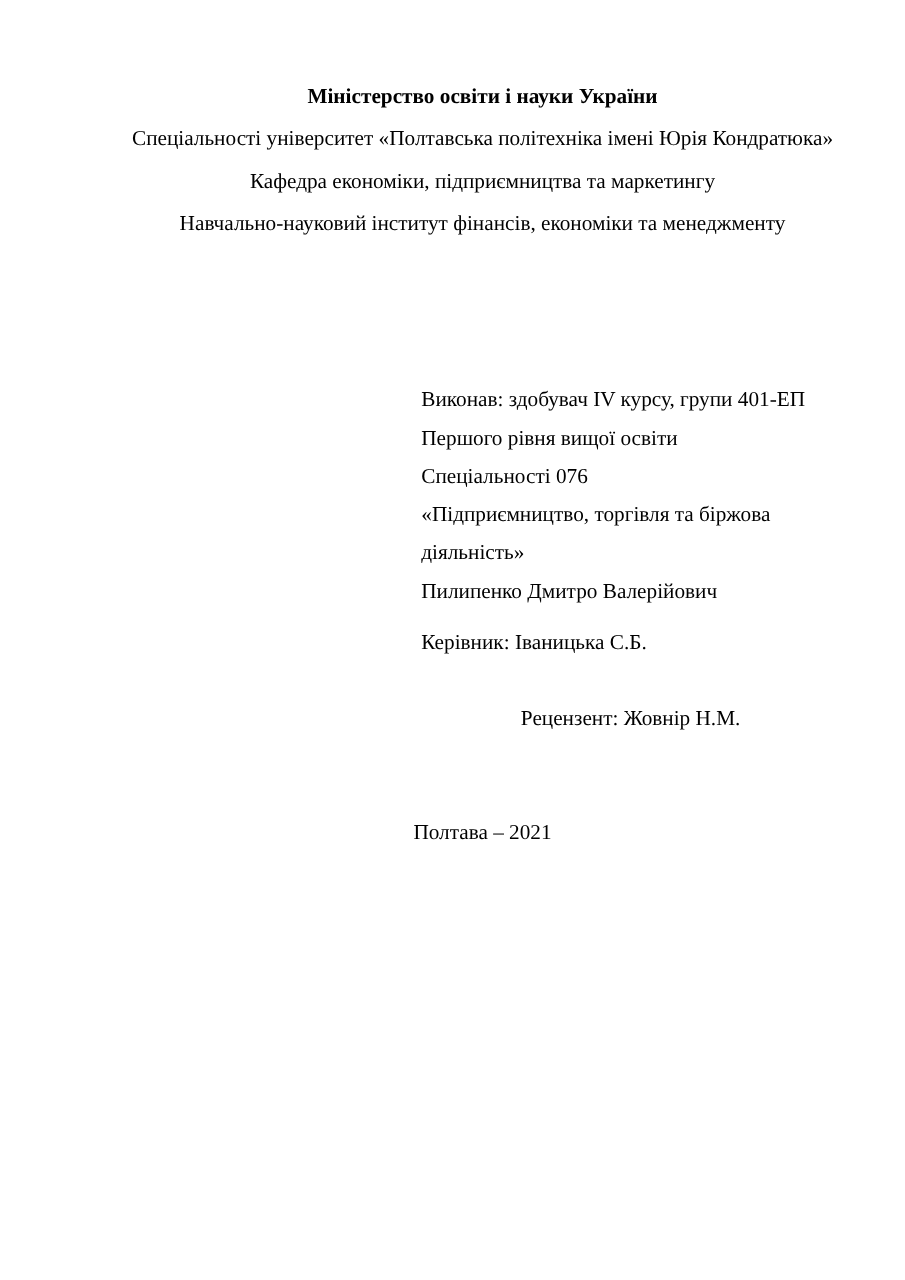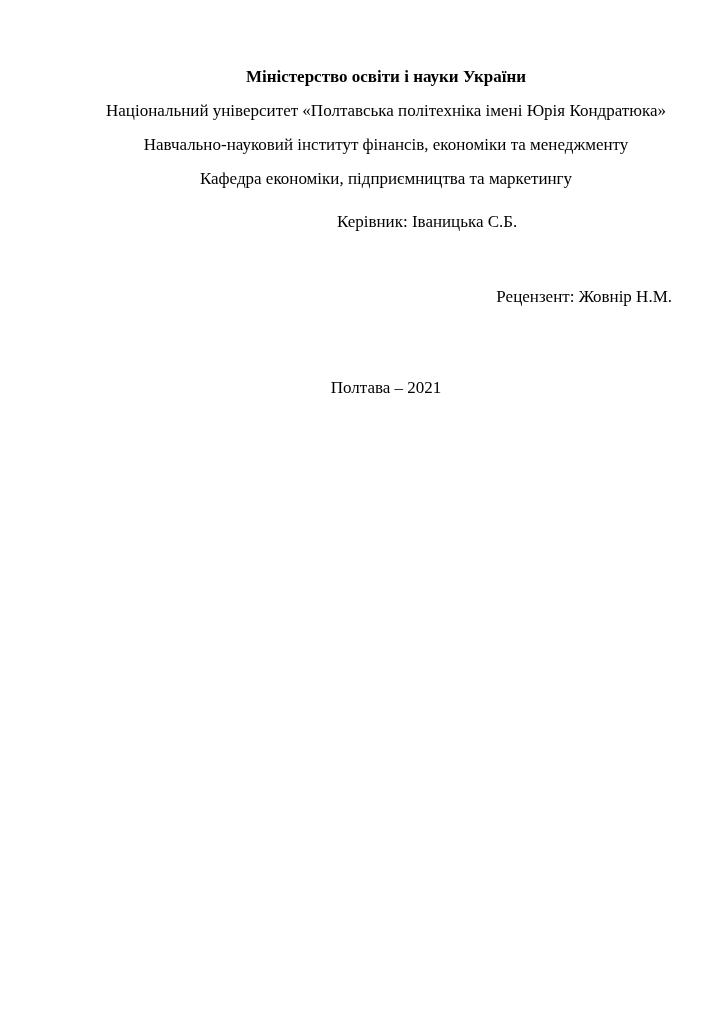--- a/index.html
+++ b/index.html
@@ -40,48 +40,56 @@
     line-height: 30.5px;
     text-align: left;
   }
   .supervisor-block {
     margin-top: 11px;
     padding-left: 237px;
     line-height: 30.5px;
     text-align: left;
   }
   .reviewer-block {
-    margin-top: 44px;
+    margin-top: 30px;
     padding-left: 237px;
     line-height: 30.5px;
-    text-align: right;
+    text-align: center;
     font-family: Liberation Serif, serif;
   }
   .footer-block {
     margin-top: 61px;
     text-align: center;
     line-height: 30.5px;
   }
   .line {
     display: block;
   }
 </style>
 </head>
 <body>
 
 <div class="page">
 
   <div class="header-block">
     <span class="line bold-line">Міністерство освіти і науки України</span>
-    <span class="line">Національний університет «Полтавська політехніка імені Юрія Кондратюка»</span>
+    <span class="line">Спеціальності університет «Полтавська політехніка імені Юрія Кондратюка»</span>
+    <span class="line">Кафедра економіки, підприємництва та маркетингу</span>
     <span class="line">Навчально-науковий інститут фінансів, економіки та менеджменту</span>
-    <span class="line">Кафедра економіки, підприємництва та маркетингу</span>
   </div>
 
 
+  <div class="author-block">
+    <span class="line">Виконав: здобувач IV курсу, групи 401-ЕП</span>
+    <span class="line">Першого рівня вищої освіти</span>
+    <span class="line">Спеціальності 076</span>
+    <span class="line">«Підприємництво, торгівля та біржова</span>
+    <span class="line">діяльність»</span>
+    <span class="line">Пилипенко Дмитро Валерійович</span>
+  </div>
 
   <div class="supervisor-block">
     <span class="line">Керівник: Іваницька С.Б.</span>
   </div>
 
   <div class="reviewer-block">
     <span class="line">Рецензент: Жовнір Н.М.</span>
   </div>
 
   <div class="footer-block">

